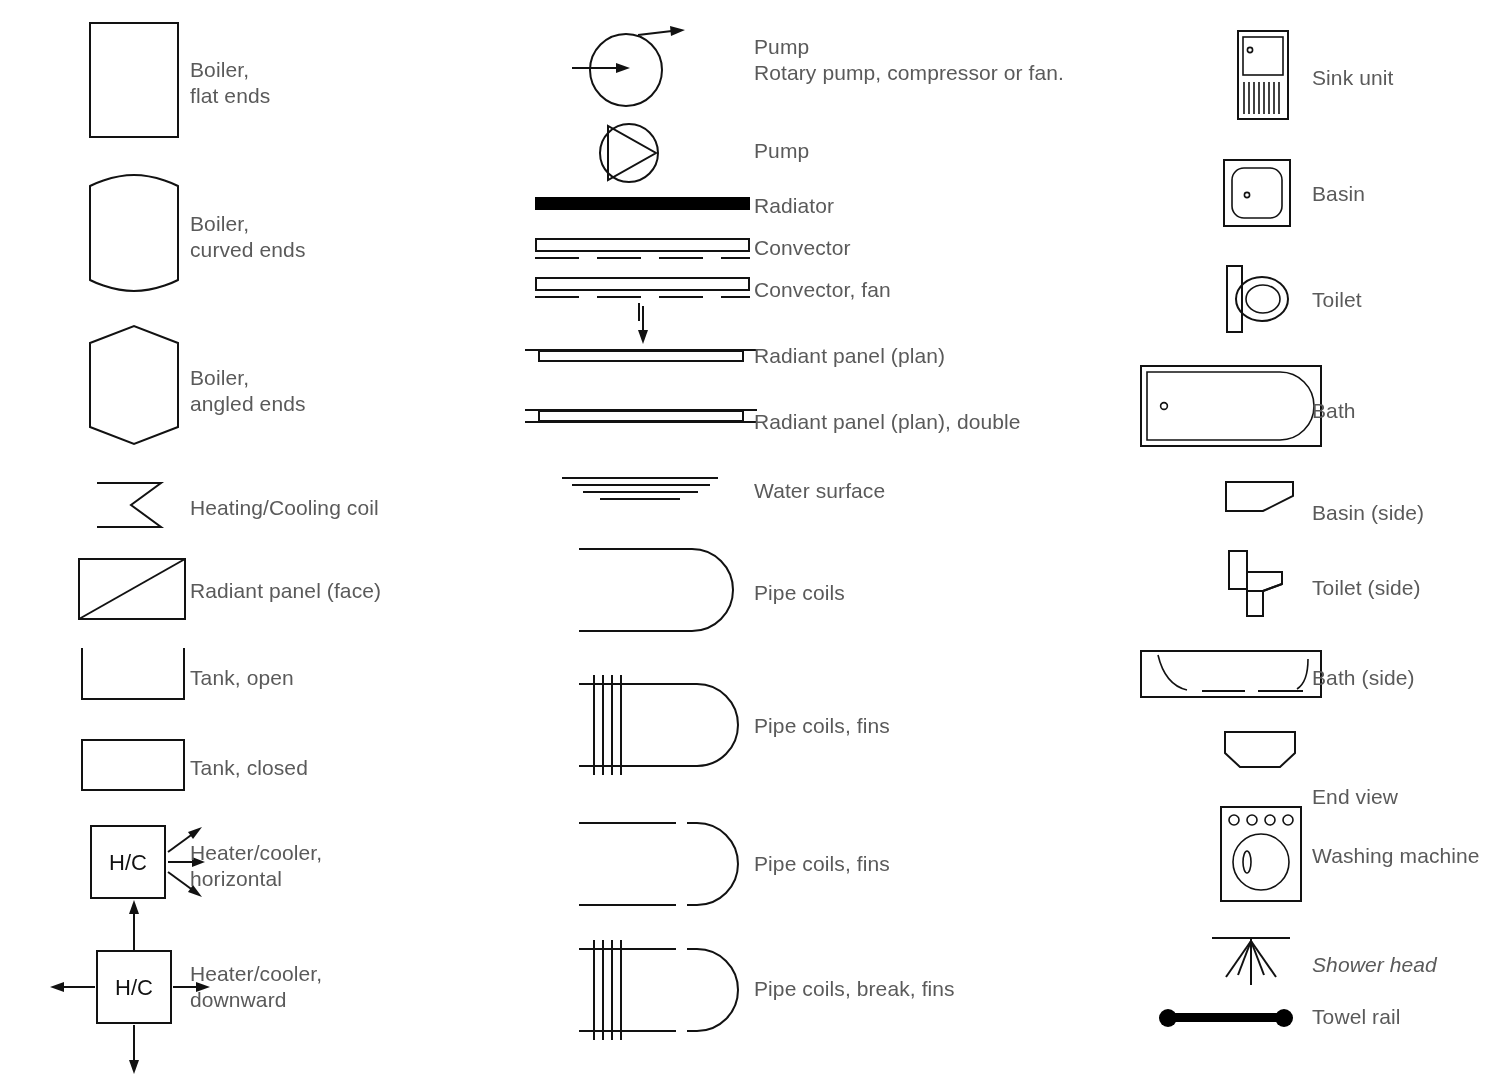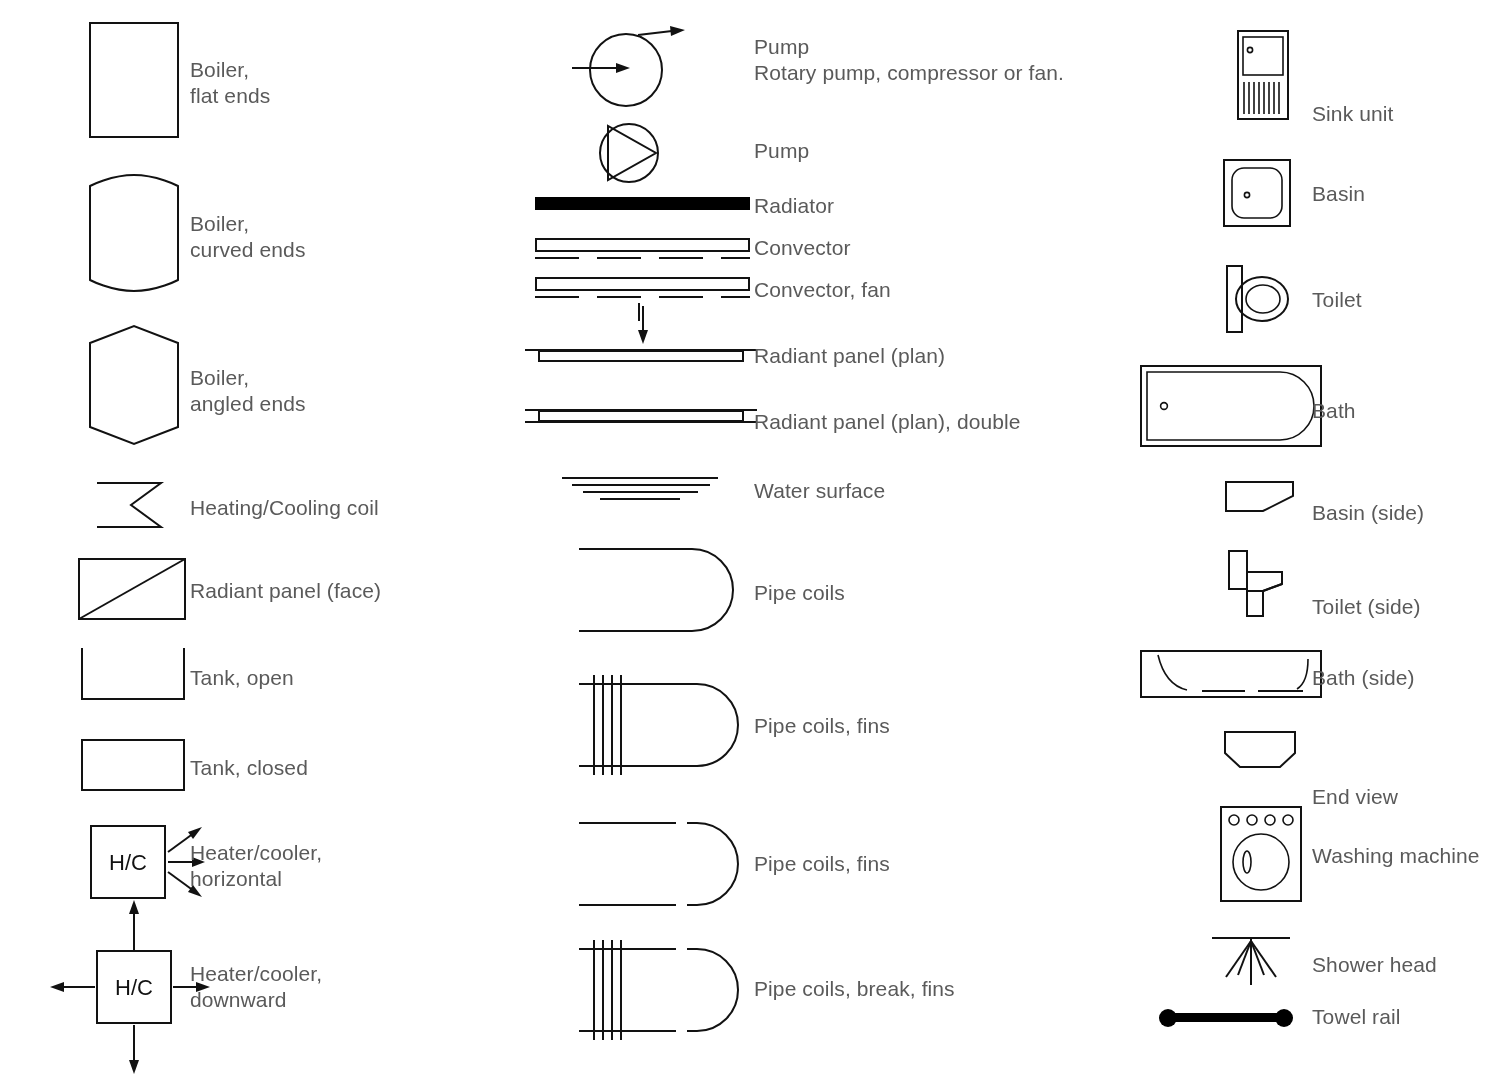--- a/index.html
+++ b/index.html
@@ -291,21 +291,21 @@
       <line class="stroke-thin" x1="7" y1="52" x2="7" y2="84"></line>
       <line class="stroke-thin" x1="12" y1="52" x2="12" y2="84"></line>
       <line class="stroke-thin" x1="17" y1="52" x2="17" y2="84"></line>
       <line class="stroke-thin" x1="22" y1="52" x2="22" y2="84"></line>
       <line class="stroke-thin" x1="27" y1="52" x2="27" y2="84"></line>
       <line class="stroke-thin" x1="32" y1="52" x2="32" y2="84"></line>
       <line class="stroke-thin" x1="37" y1="52" x2="37" y2="84"></line>
       <line class="stroke-thin" x1="42" y1="52" x2="42" y2="84"></line>
     </svg>
   </div>
-  <div class="label" style="left:1312px; top:65px;margin-top:36px;">Sink unit</div>
+  <div class="label" style="left:1312px; top:65px;">Sink unit</div>
 
   <div class="sym" style="left:1183px; top:159px;">
     <svg width="68" height="68" viewBox="0 0 68 68">
       <rect class="stroke" x="1" y="1" width="66" height="66"></rect>
       <rect class="stroke-thin" x="9" y="9" width="50" height="50" rx="12" ry="12"></rect>
       <circle class="stroke-thin" cx="24" cy="36" r="2.6"></circle>
     </svg>
   </div>
   <div class="label" style="left:1312px; top:181px;">Basin</div>
 
@@ -335,21 +335,21 @@
   <div class="label" style="left:1312px; top:500px;">Basin (side)</div>
 
   <div class="sym" style="left:1188px; top:550px;">
     <svg width="70" height="68" viewBox="0 0 70 68">
       <rect class="stroke" x="1" y="1" width="18" height="38"></rect>
       <path class="stroke" d="M19,22 L54,22 L54,34 L35,41 L35,66 L19,66 L19,41 L19,22 Z"></path>
       <path class="stroke" d="M19,41 L35,41"></path>
       <path class="stroke" d="M54,34 L35,41"></path>
     </svg>
   </div>
-  <div class="label" style="left:1312px; top:575px;margin-top:19px;">Toilet (side)</div>
+  <div class="label" style="left:1312px; top:575px;">Toilet (side)</div>
 
   <div class="sym" style="left:1100px; top:650px;">
     <svg width="182" height="48" viewBox="0 0 182 48">
       <rect class="stroke" x="1" y="1" width="180" height="46"></rect>
       <path class="stroke-thin" d="M18,5 C22,22 30,36 47,40"></path>
       <path class="stroke-thin" d="M168,9 C168,24 165,34 157,39"></path>
       <line class="stroke" x1="62" y1="41" x2="105" y2="41"></line>
       <line class="stroke" x1="118" y1="41" x2="163" y2="41"></line>
     </svg>
   </div>
@@ -378,21 +378,21 @@
   <div class="sym" style="left:1172px; top:935px;">
     <svg width="78" height="52" viewBox="0 0 78 52">
       <line class="stroke" x1="0" y1="3" x2="78" y2="3"></line>
       <line class="stroke" x1="39" y1="3" x2="39" y2="50"></line>
       <line class="stroke" x1="39" y1="6" x2="14" y2="42"></line>
       <line class="stroke" x1="39" y1="6" x2="26" y2="40"></line>
       <line class="stroke" x1="39" y1="6" x2="52" y2="40"></line>
       <line class="stroke" x1="39" y1="6" x2="64" y2="42"></line>
     </svg>
   </div>
-  <div class="label" style="left:1312px; top:952px;">Shower head</div>
+  <div class="label" style="left:1312px; top:952px;font-style:italic;">Shower head</div>
 
   <div class="sym" style="left:1118px; top:1008px;">
     <svg width="136" height="20" viewBox="0 0 136 20">
       <rect class="fillblk" x="8" y="5" width="120" height="9"></rect>
       <circle class="fillblk" cx="10" cy="10" r="9"></circle>
       <circle class="fillblk" cx="126" cy="10" r="9"></circle>
     </svg>
   </div>
   <div class="label" style="left:1312px; top:1004px;">Towel rail</div>
 

